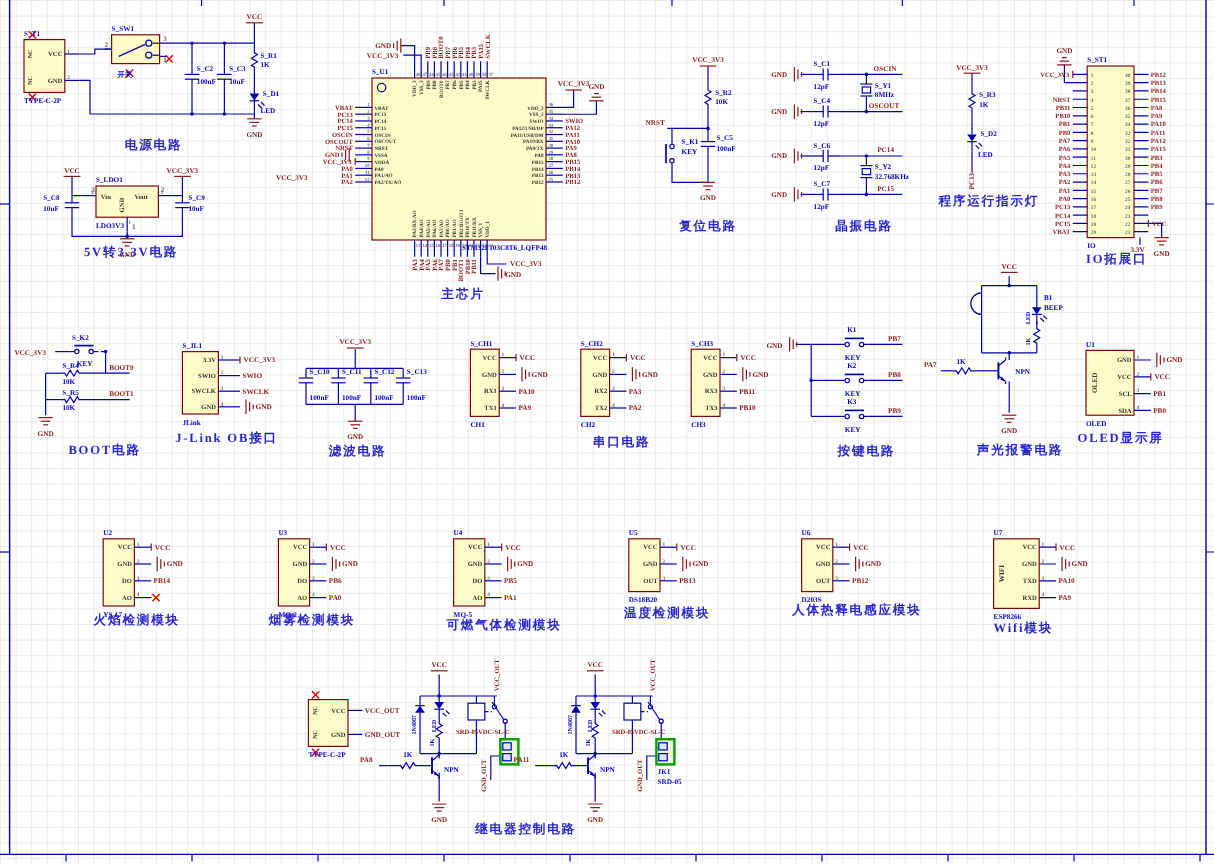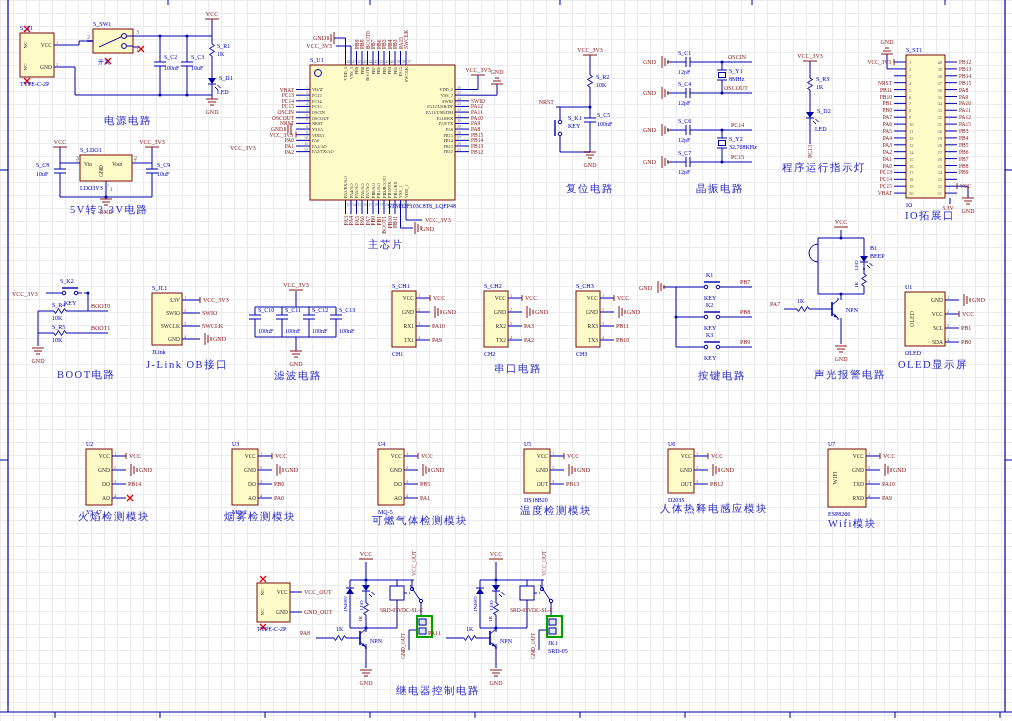--- a/index.html
+++ b/index.html
@@ -1,21 +1,21 @@
 <!DOCTYPE html>
 <html><head>
 <meta charset="utf-8">
 <style>
   html,body{margin:0;padding:0;background:#fff;}
   #wrap{position:relative;width:1012px;height:721px;overflow:hidden;
     background-color:#ffffff;
     background-image:linear-gradient(#e9ebee 1px, transparent 1px),
                      linear-gradient(90deg,#e9ebee 1px, transparent 1px);
     background-size:13px 13px;
-    font-family:"Liberation Serif", serif;}
+    font-family:"Liberation Serif", serif;font-weight:bold;}
   svg text{font-family:"Liberation Serif", serif;}
   .cap{letter-spacing:1.5px;}
 </style>
 </head>
 <body>
 
 <div id="wrap">
   <svg id="sch" width="1012" height="721" viewBox="0 0 1012 721">
       <g>
         <polyline points="66,45 79,45 79,41 93,41" fill="none" stroke="#0000A8" stroke-width="1"></polyline>

